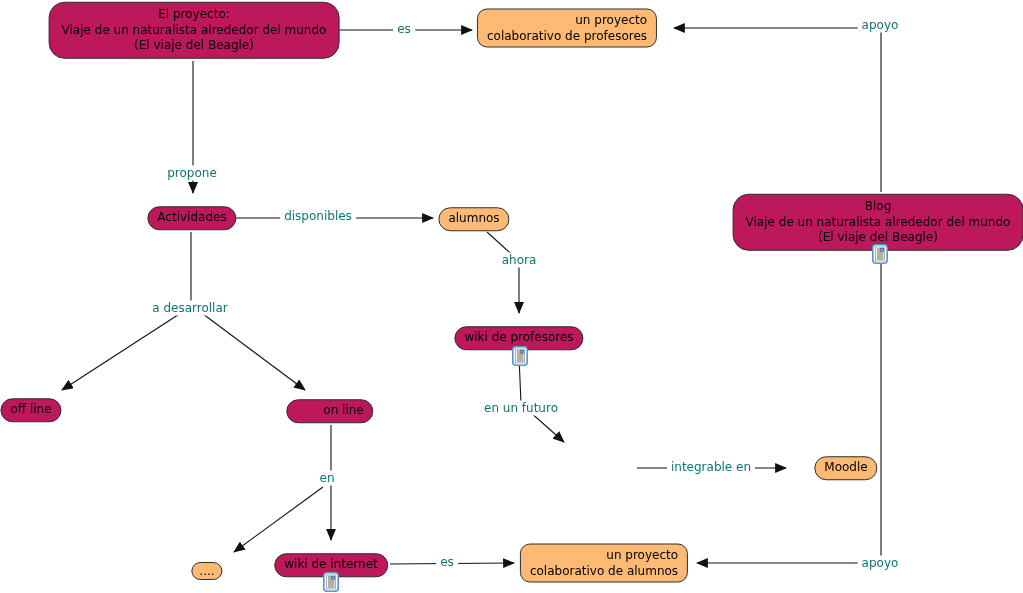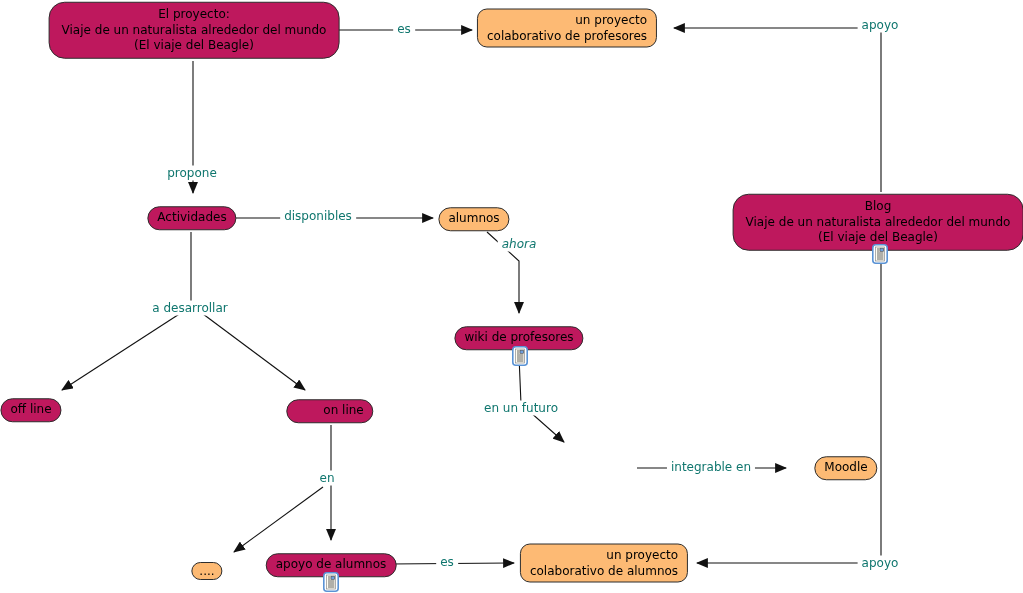--- a/index.html
+++ b/index.html
@@ -81,21 +81,21 @@
       <path d="M390,564 L514,563" marker-end="url(#arrow)"></path>
       <path d="M637,468 H786" marker-end="url(#arrow)"></path>
       <path d="M881,263 V563 H697" marker-end="url(#arrow)"></path>
     </g>
   </svg>
 
   <div class="link-label" style="left:404px; top:29px;">es</div>
   <div class="link-label" style="left:880px; top:25px;">apoyo</div>
   <div class="link-label" style="left:192px; top:135px;margin-top:38px;">propone</div>
   <div class="link-label" style="left:318px; top:216px;">disponibles</div>
-  <div class="link-label" style="left:519px; top:244px;font-style:italic;">ahora</div>
+  <div class="link-label" style="left:519px; top:260px;">ahora</div>
   <div class="link-label" style="left:190px; top:308px;">a desarrollar</div>
   <div class="link-label" style="left:521px; top:408px;">en un futuro</div>
   <div class="link-label" style="left:327px; top:478px;">en</div>
   <div class="link-label" style="left:447px; top:562px;">es</div>
   <div class="link-label" style="left:711px; top:467px;">integrable en</div>
   <div class="link-label" style="left:880px; top:563px;">apoyo</div>
 
   <div class="node tint big" style="left:194px; top:30px;">
     <div class="nl">El proyecto:</div>
     <div class="nl">Viaje de un naturalista alrededor del mundo</div>
@@ -125,21 +125,21 @@
 
   <div class="node tint" style="left:330px; top:411px;padding-left:36px;">
     <div class="nl">on line</div>
   </div>
 
   <div class="node plain small" style="left:207px; top:571px;">
     <div class="nl">....</div>
   </div>
 
   <div class="node tint" style="left:331px; top:565px;">
-    <div class="nl">apoyo de alumnos</div>
+    <div class="nl">wiki de internet</div>
   </div>
 
   <div class="node plain" style="left:604px; top:563px; border-radius:10px;">
     <div class="nl">un proyecto</div>
     <div class="nl">colaborativo de alumnos</div>
   </div>
 
 
   <div class="node plain" style="left:846px; top:468px;">
     <div class="nl">Moodle</div>

